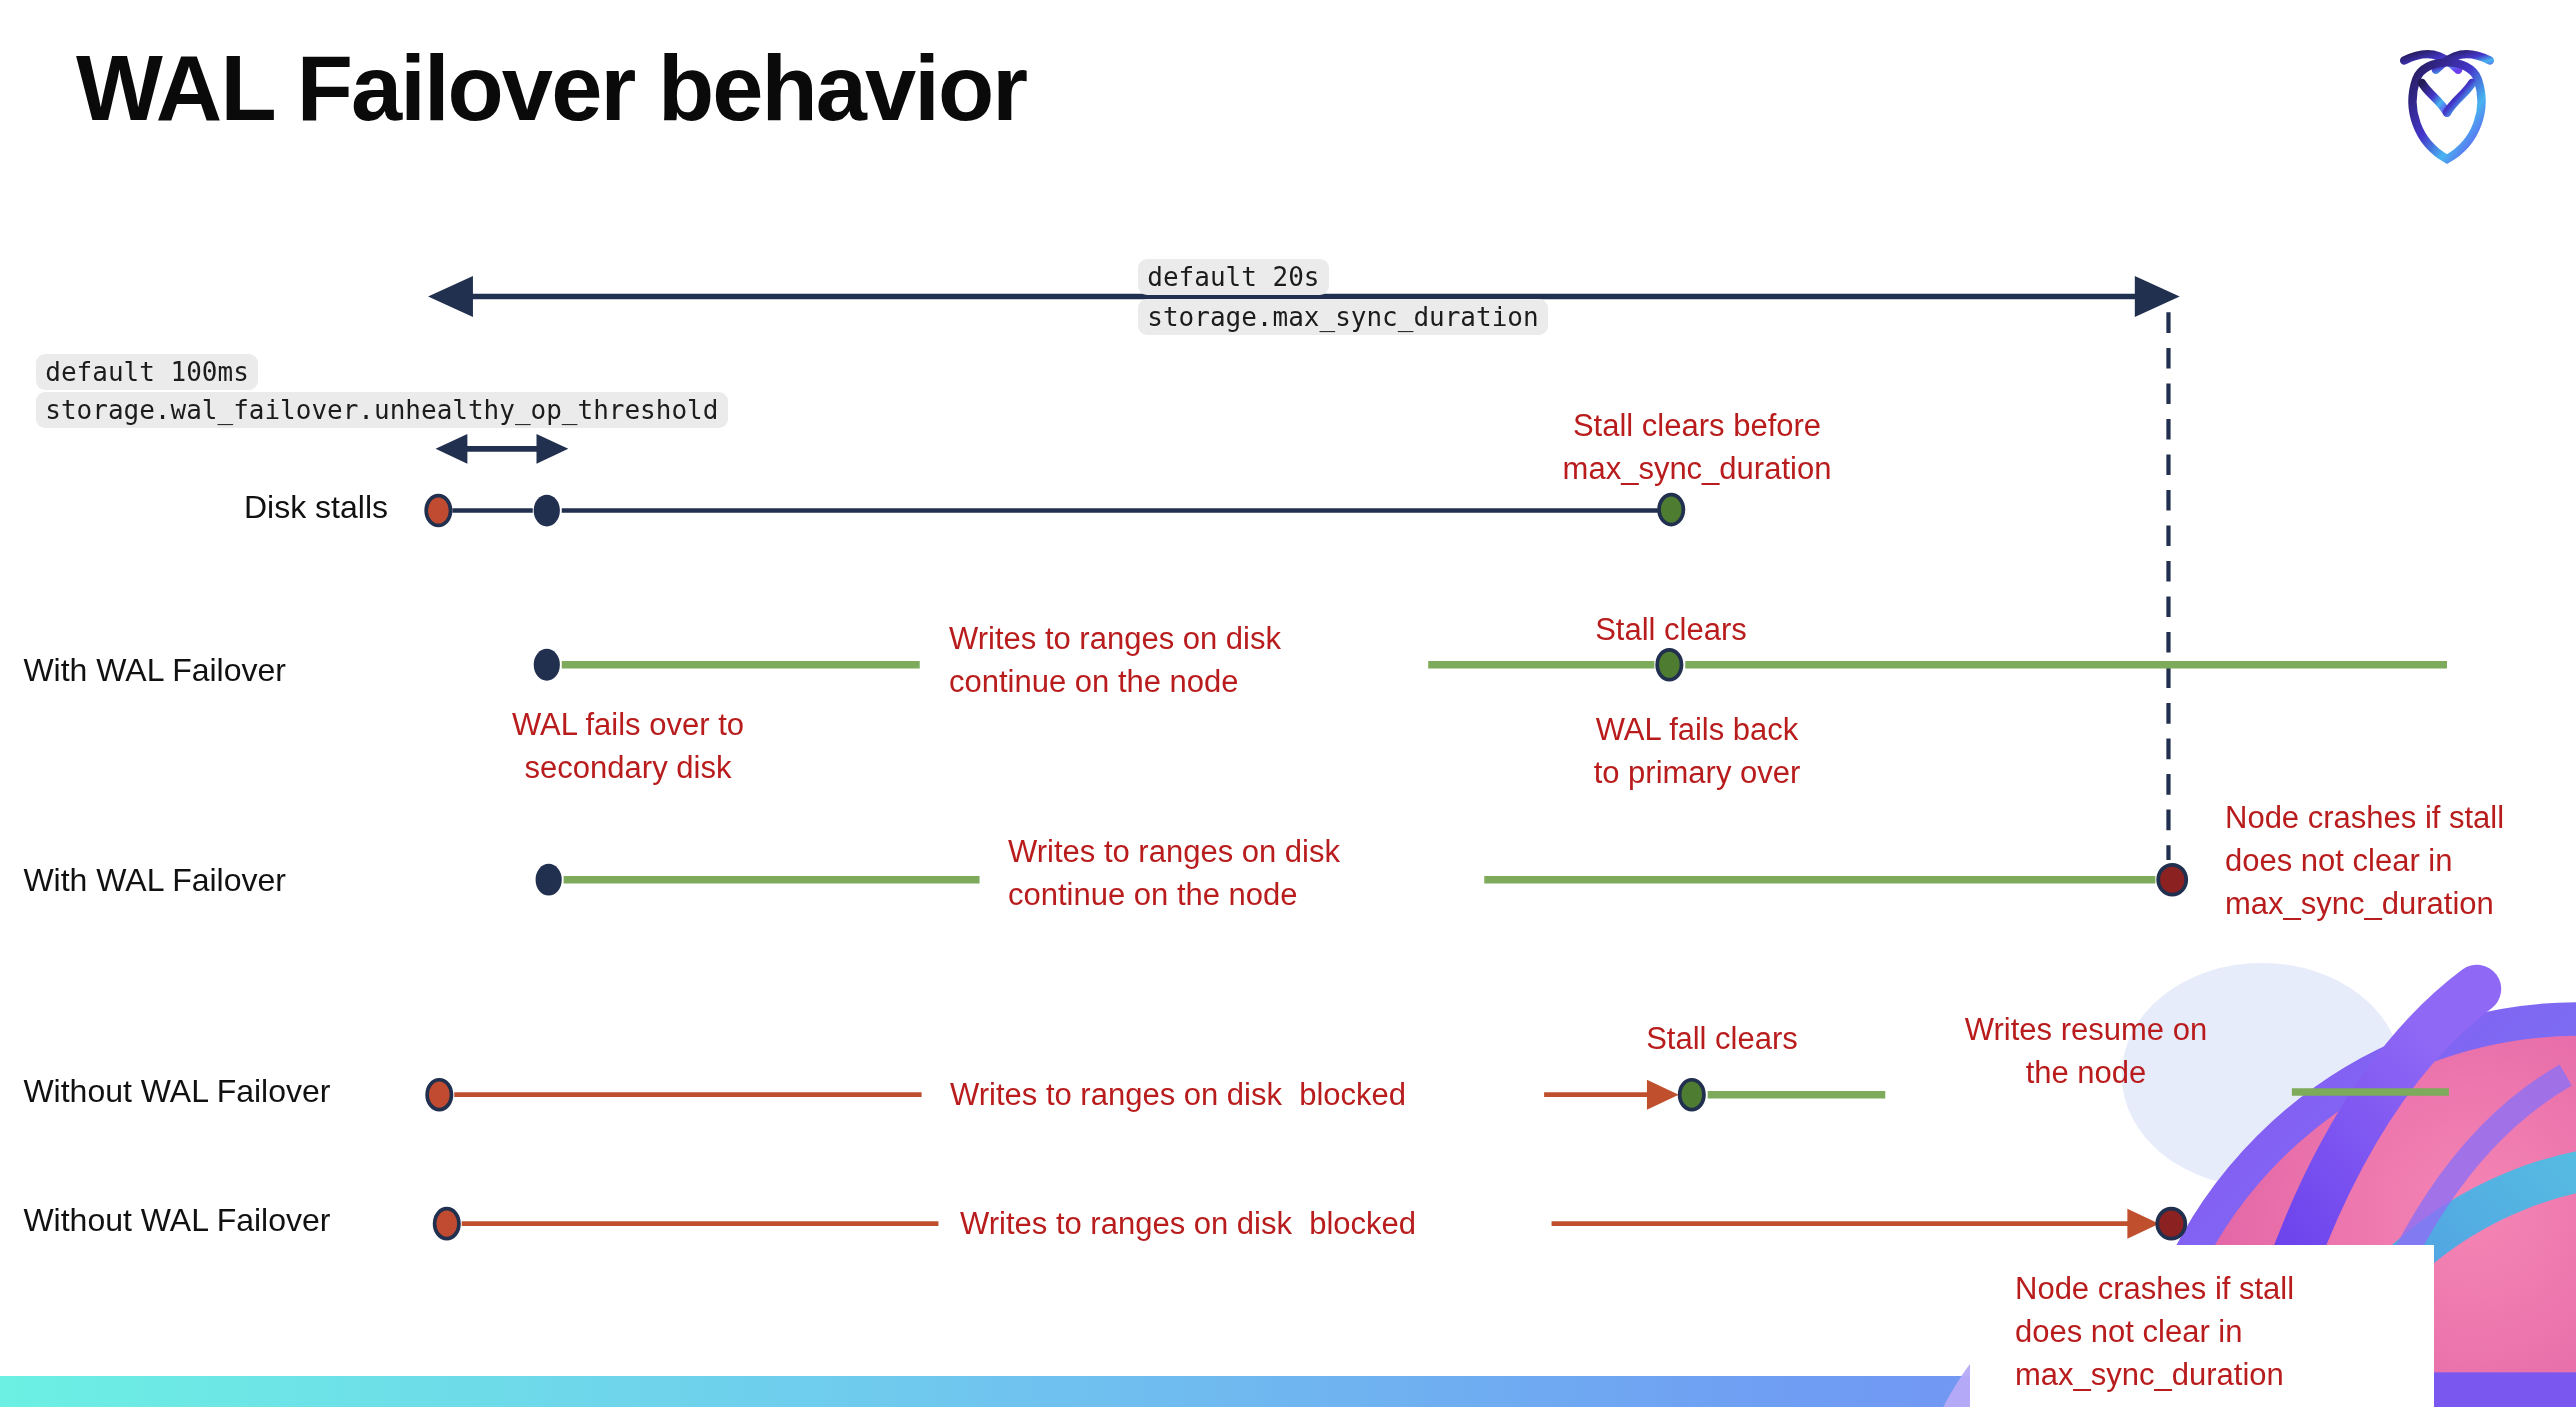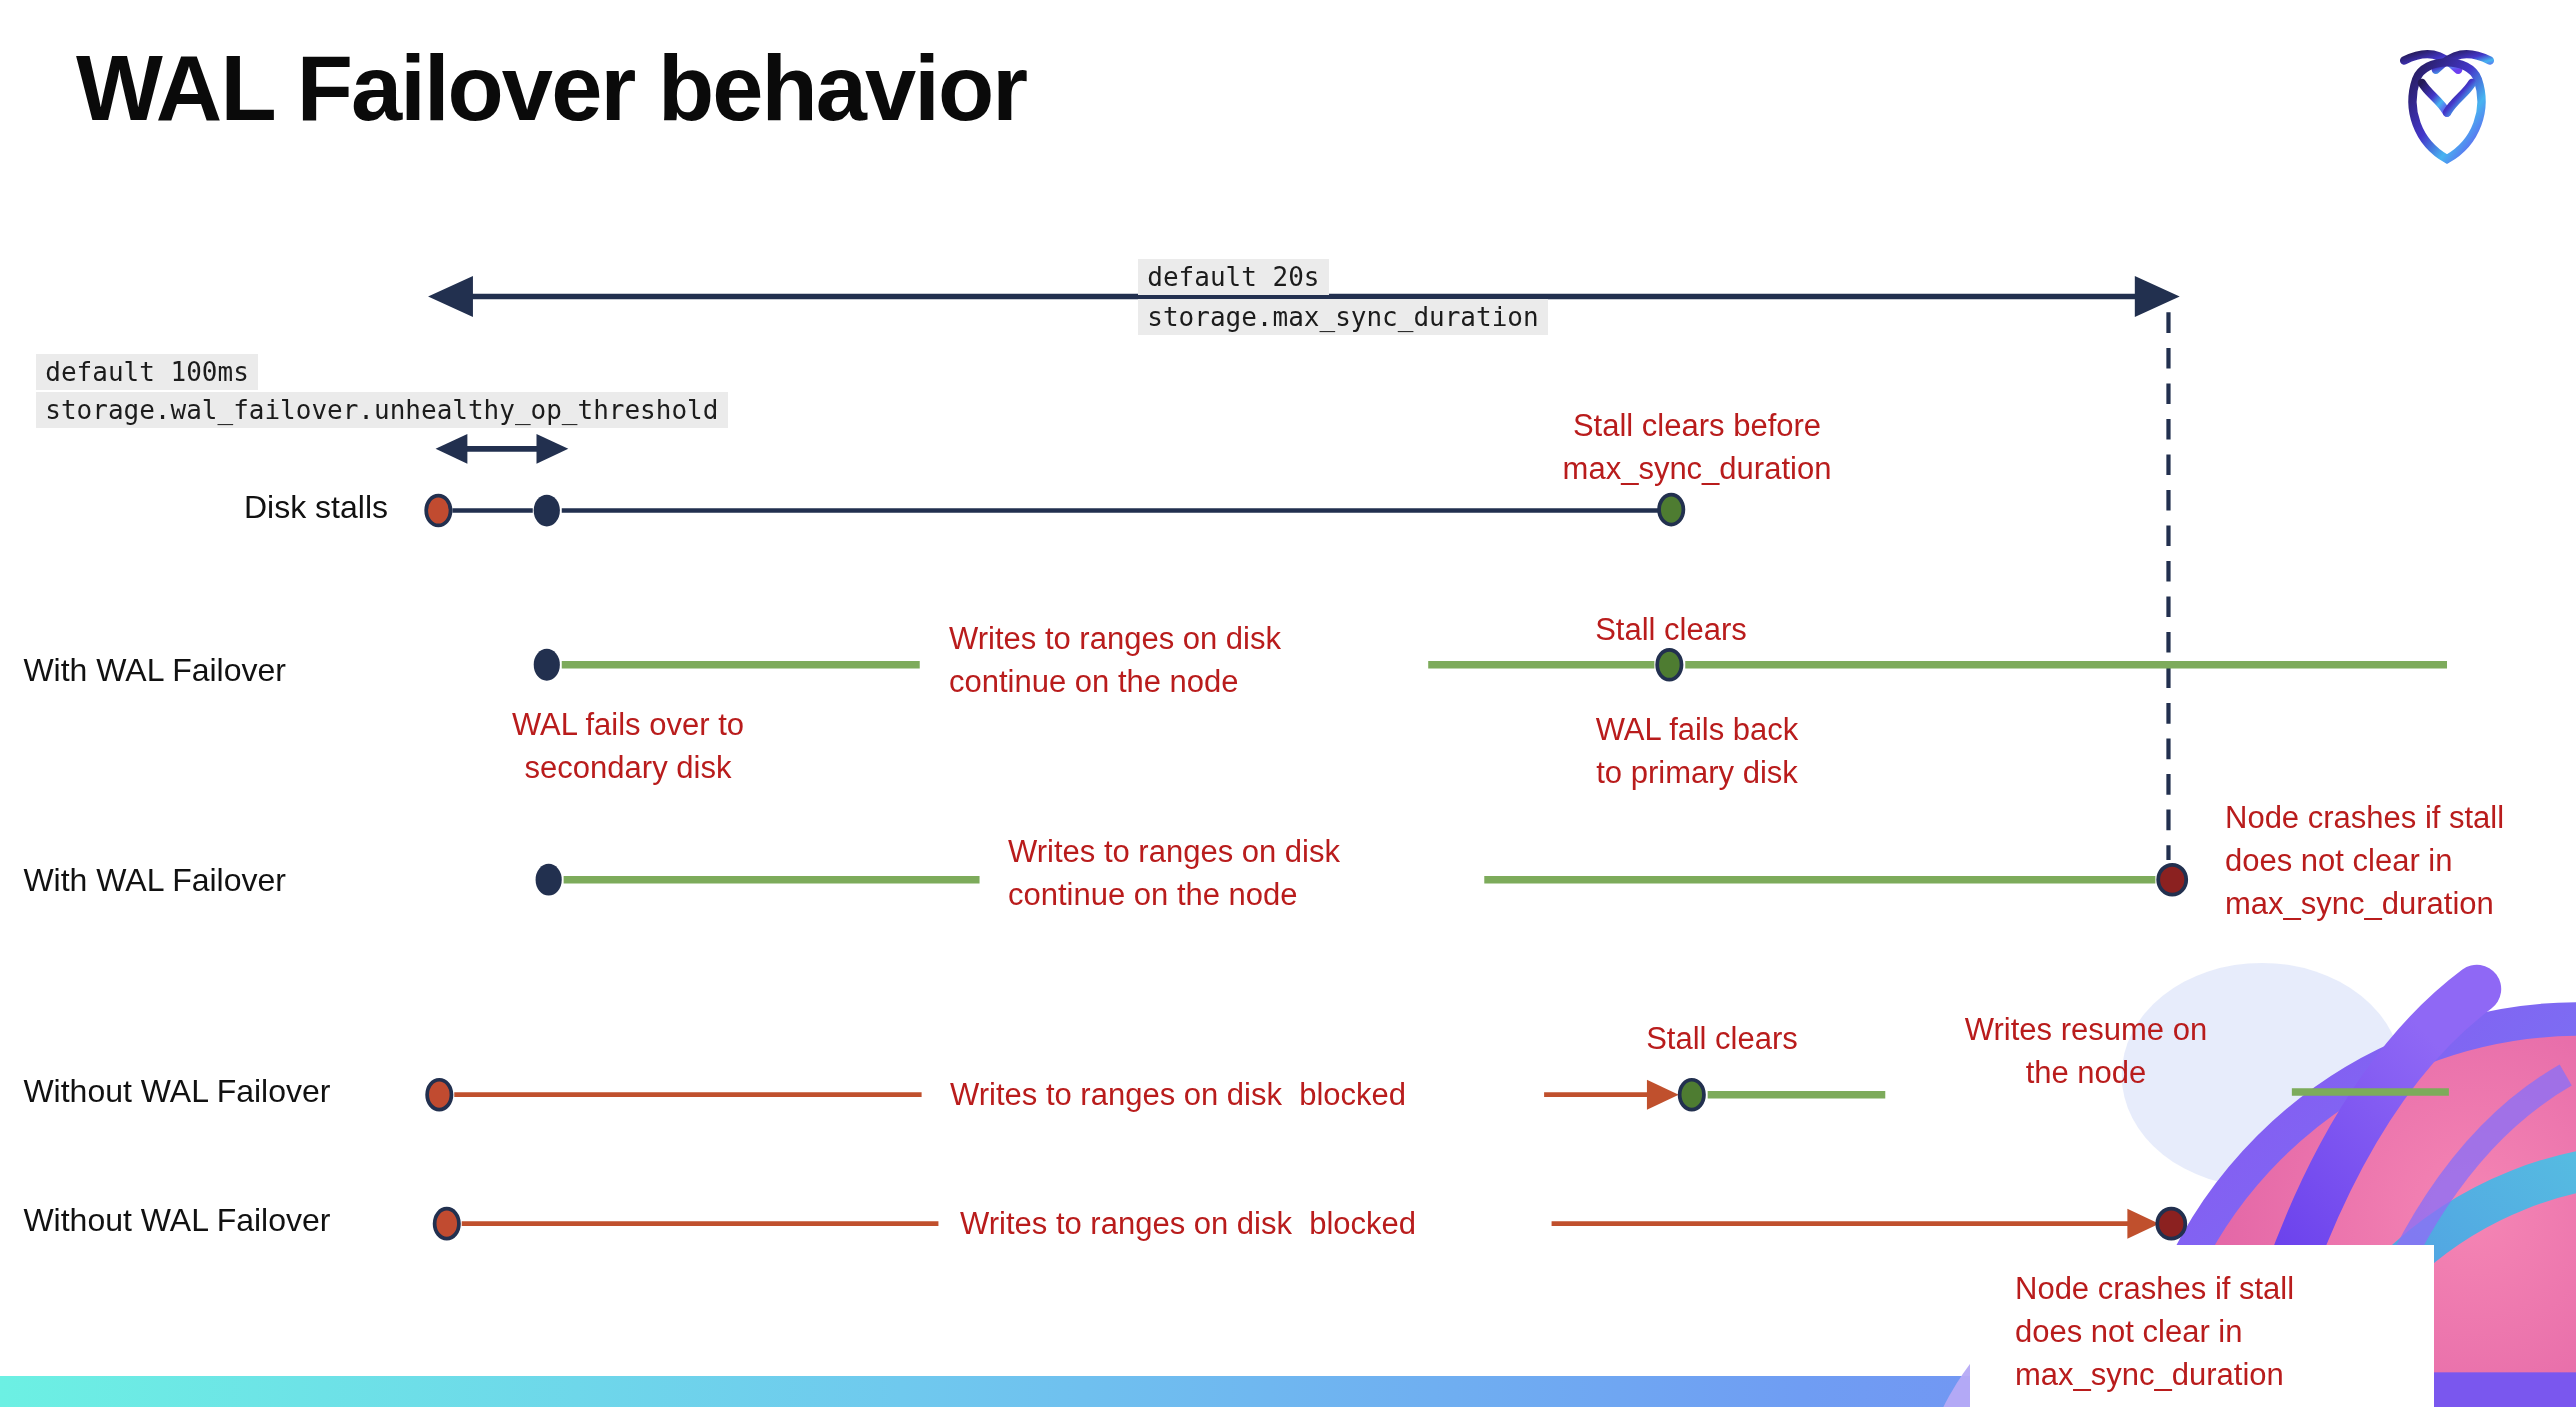--- a/index.html
+++ b/index.html
@@ -4,21 +4,21 @@
 <style>
   html,body{margin:0;padding:0;background:#ffffff;}
   .page{position:relative;width:2576px;height:1408px;overflow:hidden;background:#ffffff;
         font-family:"Liberation Sans",sans-serif;color:#121212;}
   .abs{position:absolute;}
   .title{font-size:92px;font-weight:700;letter-spacing:-1.9px;color:#0a0a0a;white-space:nowrap;}
   .rowlabel{font-size:32px;color:#111;white-space:nowrap;}
   .ann{font-size:31px;line-height:43px;color:#b91c1c;}
   .ann.center{text-align:center;}
   .code{font-family:"DejaVu Sans Mono","Liberation Mono",monospace;font-size:26px;
-        background:#ebebeb;color:#1c1c1c;padding:2.8px 9.3px;white-space:nowrap;}
+        background:#ebebeb;color:#1c1c1c;padding:2.8px 9.3px;white-space:nowrap;border-radius:9px;}
   .notebox{background:#ffffff;}
   svg{display:block;}
   .layer{left:0;top:0;}
 </style>
 </head>
 <body>
 
 <div class="page">
 
   <div class="abs" style="left:0;top:1376px;width:2576px;height:32px;
@@ -168,21 +168,21 @@
     <div>continue on the node</div>
   </div>
 
   <div class="abs ann center" style="left:441px;top:703px;width:374px;">
     <div>WAL fails over to</div>
     <div>secondary disk</div>
   </div>
 
   <div class="abs ann center" style="left:1510px;top:708px;width:374px;">
     <div>WAL fails  back</div>
-    <div>to primary disk</div>
+    <div>to primary over</div>
   </div>
 
   <div class="abs ann" style="left:1008px;top:830px;">
     <div>Writes to ranges on disk</div>
     <div>continue on the node</div>
   </div>
 
   <div class="abs ann" style="left:2225px;top:796px;">
     <div>Node crashes if stall</div>
     <div>does not clear in</div>

